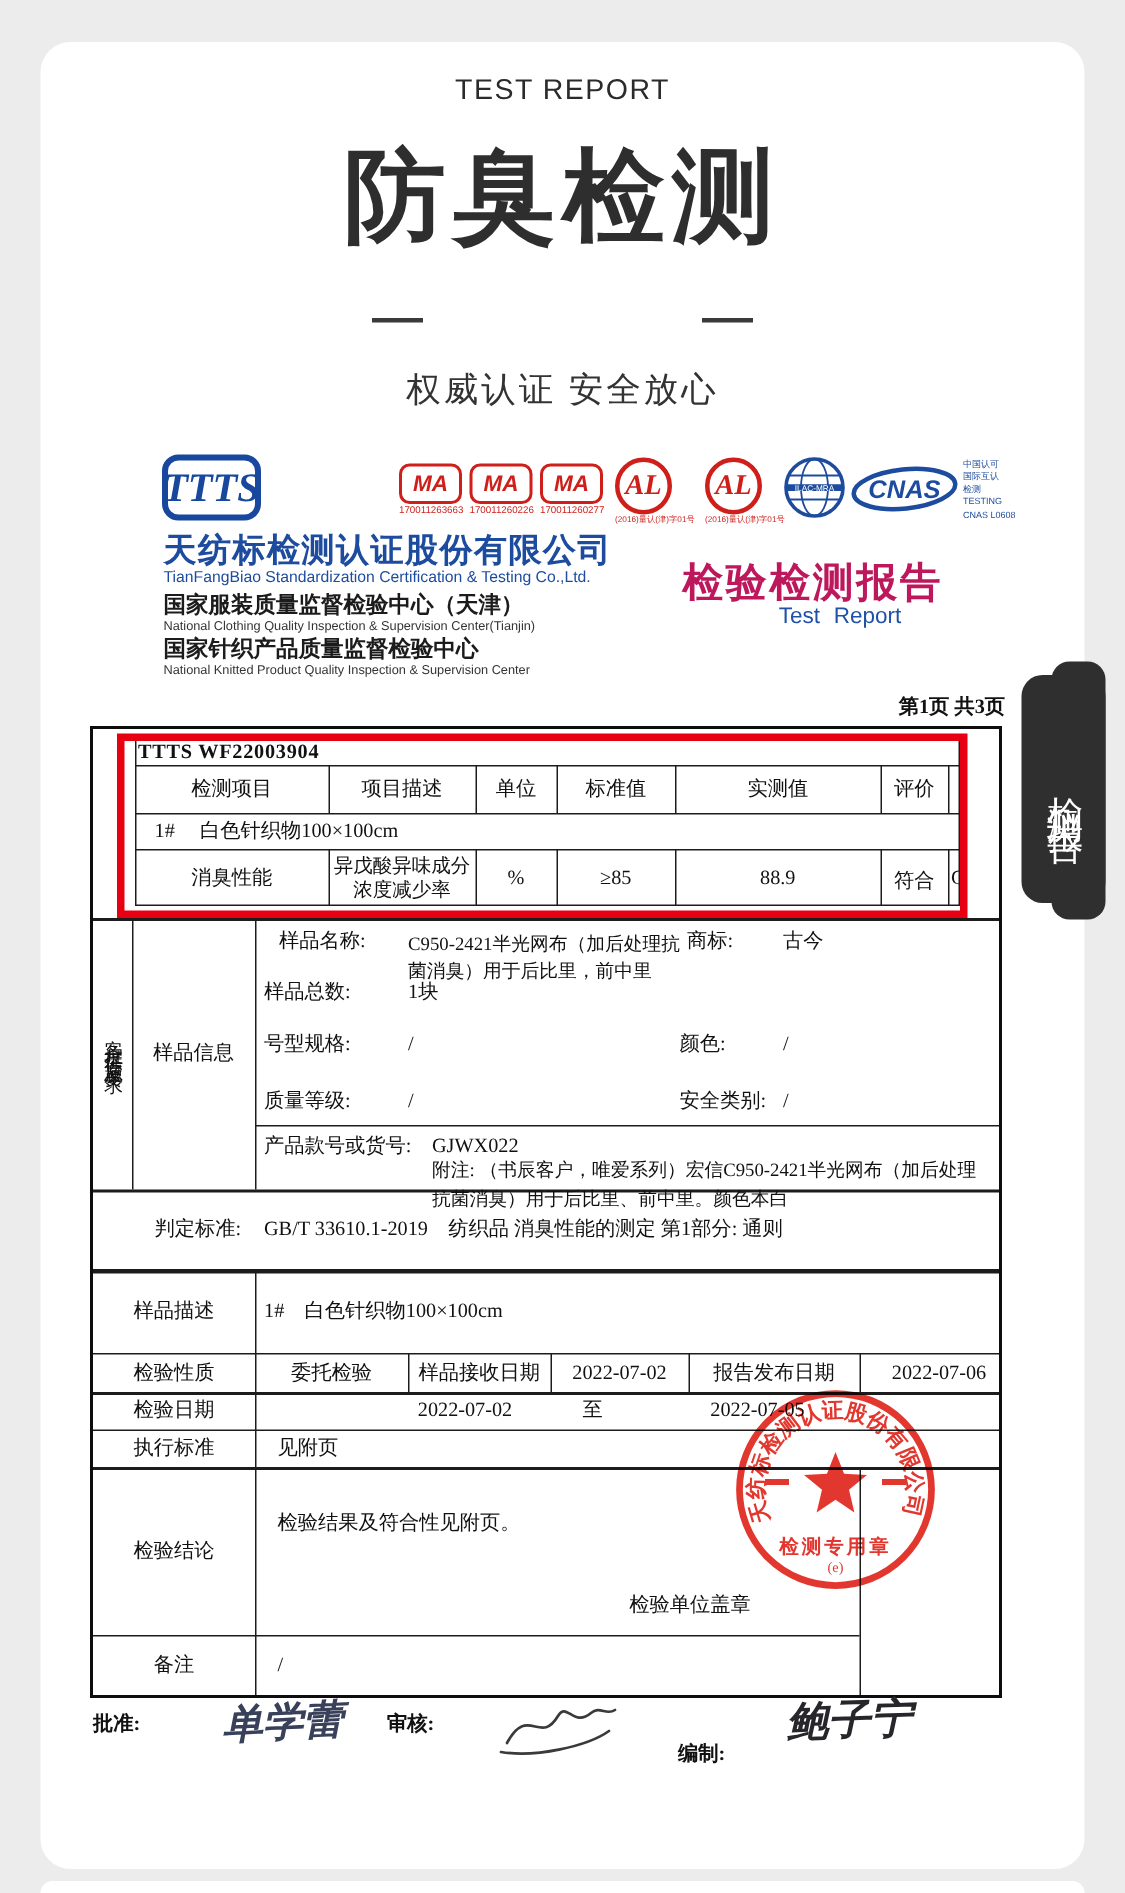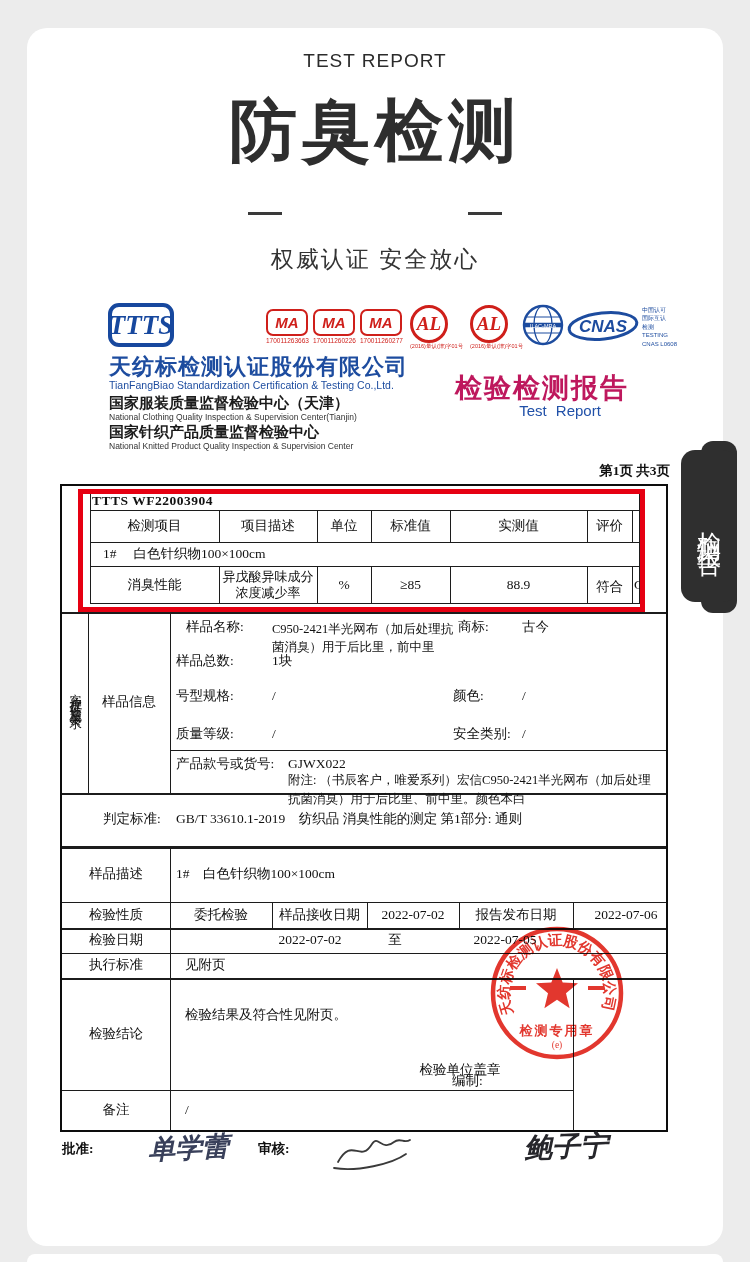--- a/index.html
+++ b/index.html
@@ -221,21 +221,21 @@
 
   <div class="c cl kai" style="left:62px;top:1138px;width:60px;height:22px;font-weight:700;">批准:</div>
   <div class="abs kai" style="left:148px;top:1130px;font-size:27px;font-style:italic;font-weight:700;color:#39405a;transform:rotate(-3deg);">单学蕾</div>
   <div class="c cl kai" style="left:258px;top:1138px;width:60px;height:22px;font-weight:700;">审核:</div>
   <div class="abs" style="left:332px;top:1128px;width:100px;height:46px;">
     <svg width="100" height="46" viewBox="0 0 100 46">
       <path d="M6 34 C 20 8, 28 36, 40 16 C 46 6, 50 24, 62 14 C 68 9, 72 16, 78 12" fill="none" stroke="#3a3a3a" stroke-width="1.8" stroke-linecap="round"></path>
       <path d="M2 40 C 25 44, 60 36, 74 26" fill="none" stroke="#3a3a3a" stroke-width="1.8" stroke-linecap="round"></path>
     </svg>
   </div>
-  <div class="c cl kai" style="left:452px;top:1070px;width:60px;height:22px;font-weight:400;">编制:</div>
+  <div class="c cl kai" style="left:452px;top:1158px;width:60px;height:22px;font-weight:700;">编制:</div>
   <div class="abs kai" style="left:524px;top:1128px;font-size:28px;font-style:italic;font-weight:700;color:#26262b;transform:rotate(-2deg);">鲍子宁</div>
 
   <div class="abs" style="left:701px;top:441px;width:36px;height:172px;background:#2f2f2f;border-radius:12px;z-index:40;"></div>
   <div class="abs" style="left:681px;top:450px;width:56px;height:152px;background:#2f2f2f;border-radius:14px;z-index:41;display:flex;align-items:center;justify-content:center;">
     <span style="writing-mode:vertical-rl;color:#ffffff;font-size:24px;letter-spacing:7px;font-weight:500;">检测报告</span>
   </div>
 
 </div>
 
 </body></html>

